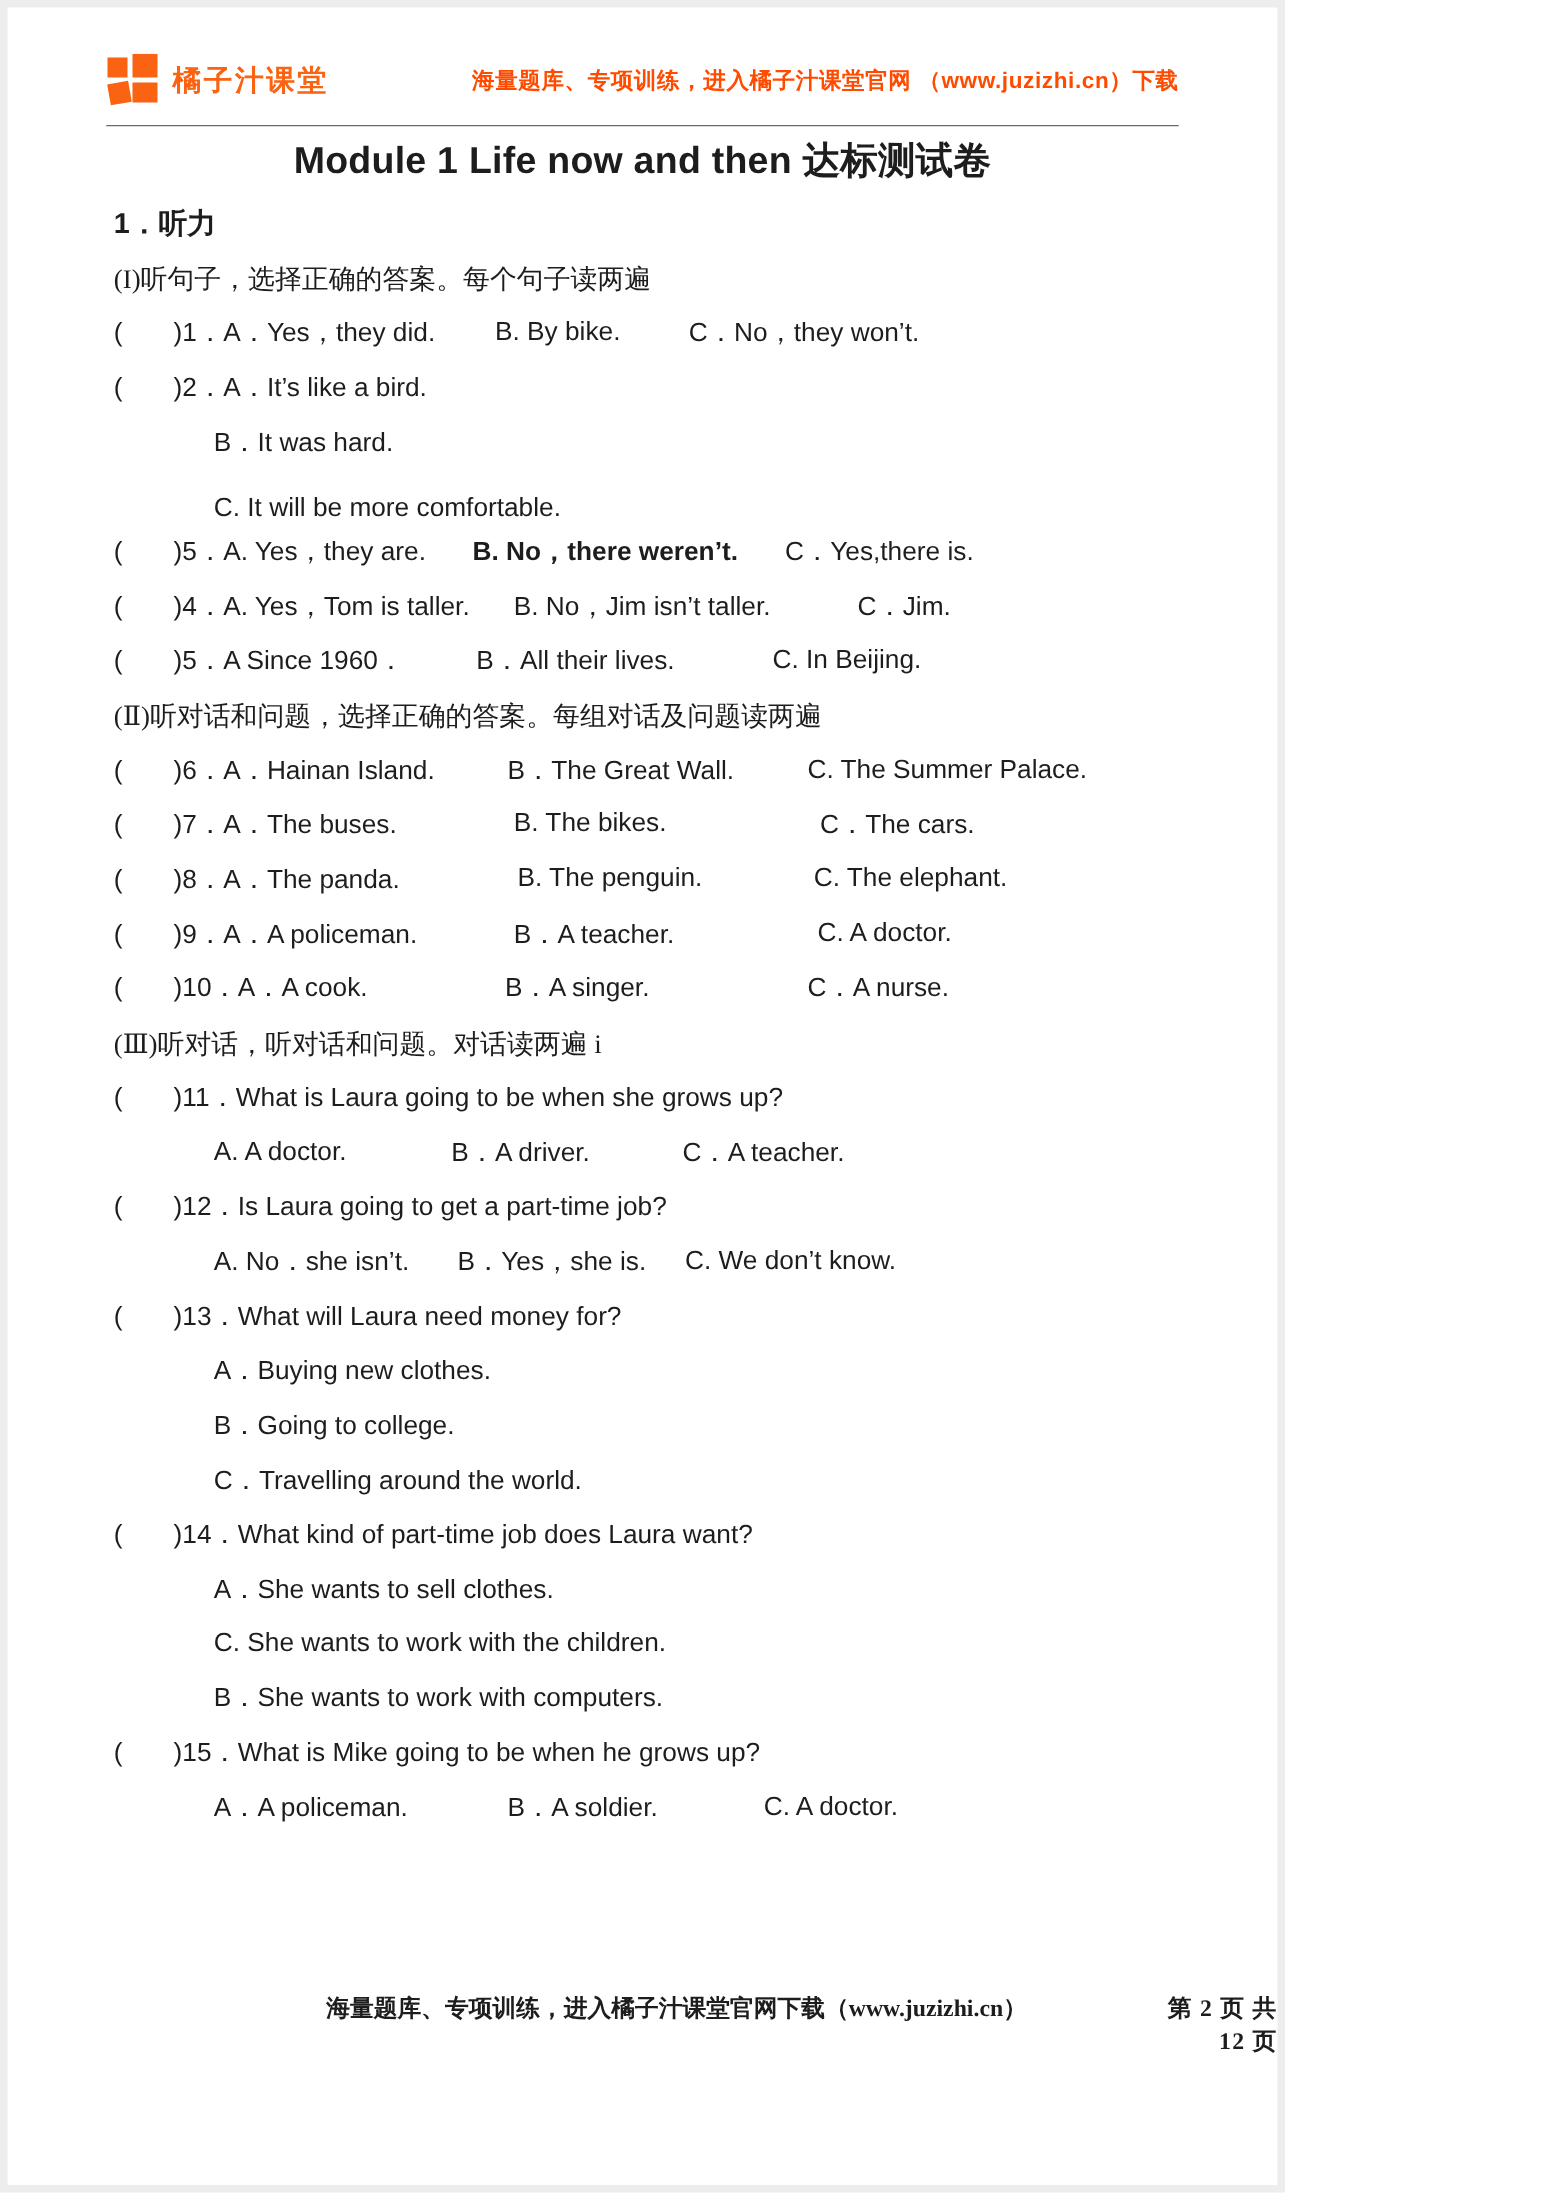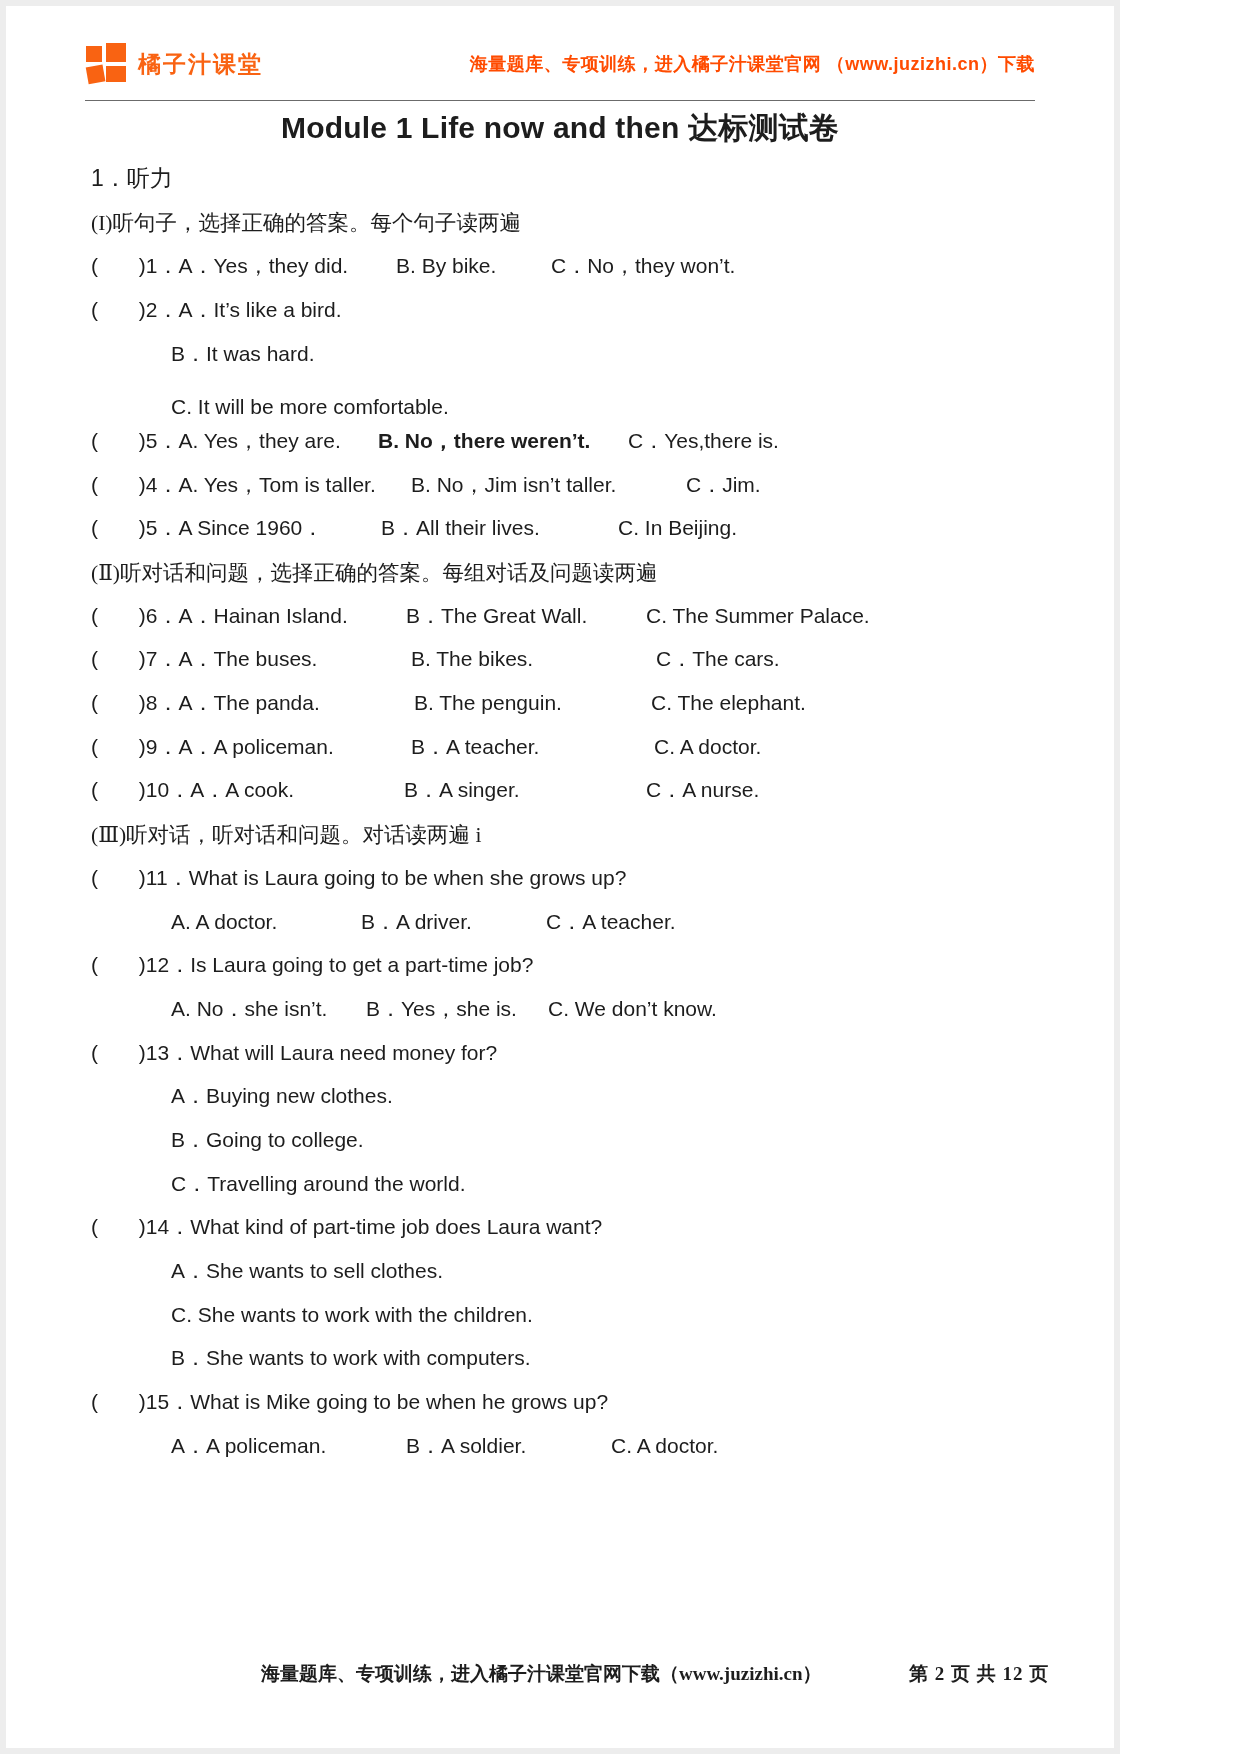--- a/index.html
+++ b/index.html
@@ -1,18 +1,18 @@
 <!DOCTYPE html>
 <html style="--accent: #ff4b00; --logo: #f96312; --ink: #1d1d1d; --frame: #ededed; --rule: #6b6b6b;"><head>
 <meta charset="utf-8">
 <style>
   html,body { margin:0; padding:0; }
   .page {
     position:relative;
-    width:1120px; height:1754px;
+    width:1028px; height:1754px;
     background:#ffffff;
     border:6px solid var(--frame, #ededed);
     box-sizing:border-box;
     font-family:"Liberation Sans","DejaVu Sans",sans-serif;
     color:var(--ink, #1d1d1d);
     overflow:hidden;
   }
   .header {
     position:absolute; left:79px; right:79px; top:30px;
     display:flex; justify-content:space-between; align-items:center;
@@ -40,30 +40,31 @@
   }
   .worksheet-body {
     position:absolute; top:151px; left:85px; right:38px;
   }
   .line {
     height:43.7px;
     display:flex; align-items:center;
     font-size:21px;
     white-space:pre;
   }
-  .line.h2 { font-weight:normal; font-size:23px; }
+  .line.h2 { font-weight:bold; font-size:23px; }
   .line.cn {
     font-family:"Liberation Serif","DejaVu Serif",serif;
     font-size:21.5px;
   }
   .seg { display:inline-block; white-space:pre; }
   .footer {
-    position:absolute; left:0; top:1655px; width:100%; height:30px;
+    position:absolute; left:0; top:1588px; width:100%; height:30px;
     font-family:"Liberation Serif","DejaVu Serif",serif;
     font-size:19px;
+    text-align:right;
   }
   .footer-promo { position:absolute; left:255px; font-weight:bold; }
   .footer-page  { position:absolute; left:903px; font-weight:600; letter-spacing:1px; }
   .logo-icon { display:block; }
 </style>
 </head>
 <body>
 
 <div class="page">
 

